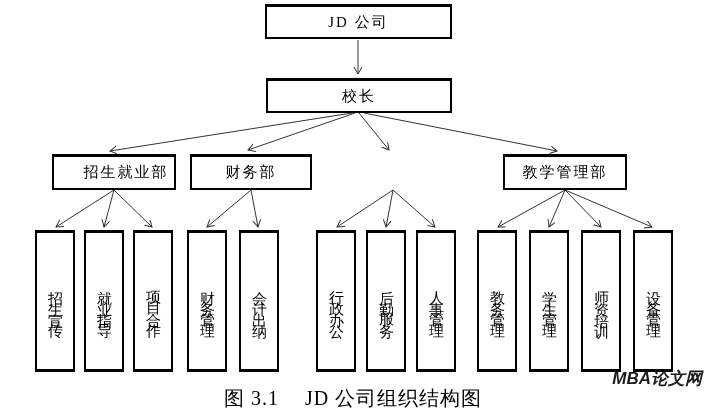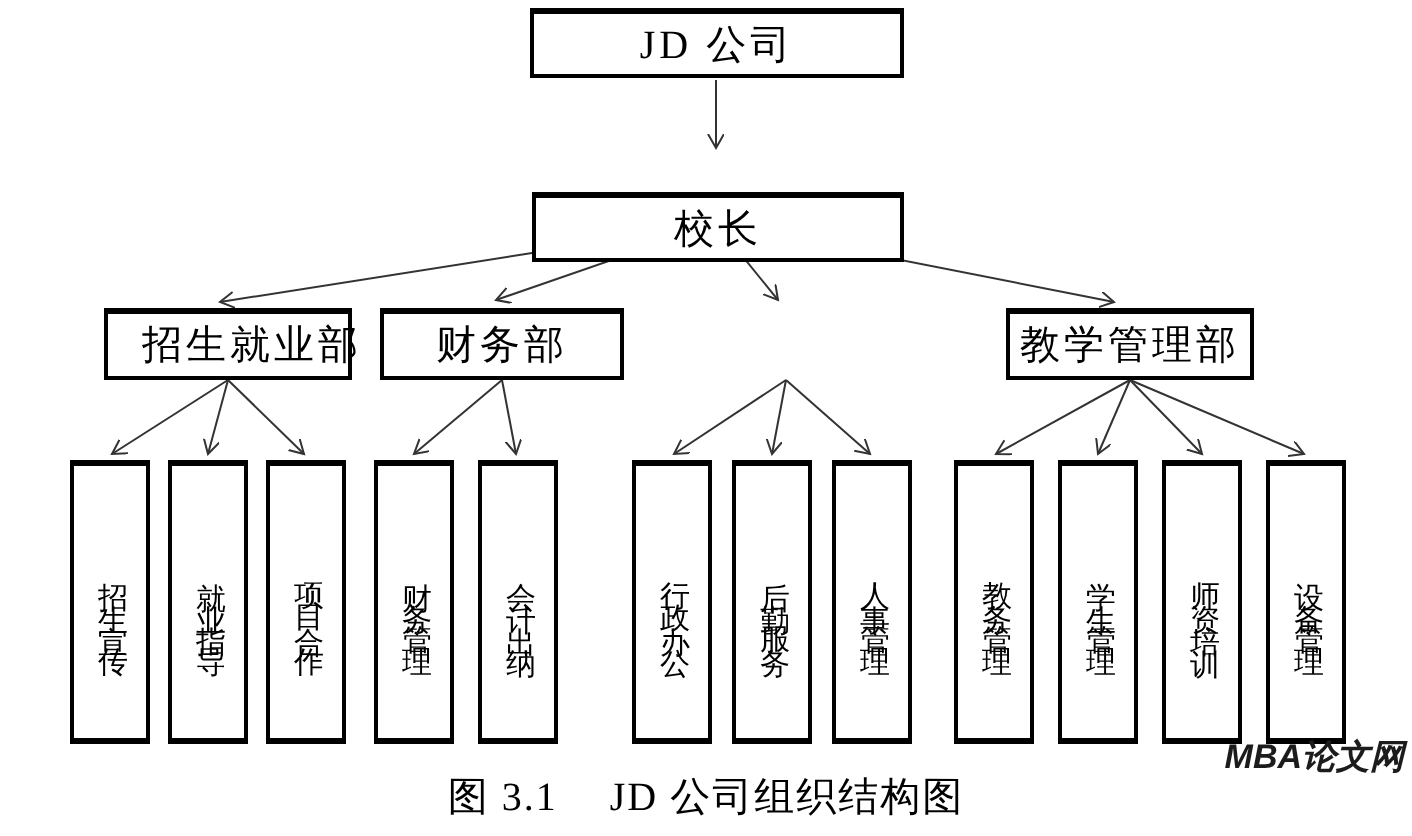--- a/index.html
+++ b/index.html
@@ -19,21 +19,21 @@
   }
   .hbox {
     position: absolute;
     box-sizing: border-box;
     background: #ffffff;
     border: 2px solid #000000;
     border-top-width: 3px;
     display: flex;
     align-items: center;
     justify-content: center;
-    font-size: 20px;
+    font-size: 15px;
     letter-spacing: 2px;
     white-space: nowrap;
   }
   .vbox {
     position: absolute;
     top: 230px;
     width: 40px;
     height: 142px;
     box-sizing: border-box;
     background: #ffffff;
@@ -121,21 +121,21 @@
 
       <line x1="565" y1="190" x2="498" y2="227" marker-end="url(#arrow)"></line>
       <line x1="565" y1="190" x2="549" y2="227" marker-end="url(#arrow)"></line>
       <line x1="565" y1="190" x2="601" y2="227" marker-end="url(#arrow)"></line>
       <line x1="565" y1="190" x2="652" y2="227" marker-end="url(#arrow)"></line>
     </g>
   </svg>
 
   <div class="hbox" style="left:265px; top:4px; width:187px; height:35px;">JD 公司</div>
 
-  <div class="hbox" style="left:266px; top:78px; width:186px; height:35px;margin-top:18px;">校长</div>
+  <div class="hbox" style="left:266px; top:78px; width:186px; height:35px;">校长</div>
 
   <div class="hbox" style="left:52px;  top:154px; width:124px; height:36px;padding-left:24px;">招生就业部</div>
   <div class="hbox" style="left:190px; top:154px; width:122px; height:36px;">财务部</div>
   <div class="hbox" style="left:503px; top:154px; width:124px; height:36px;">教学管理部</div>
 
   <div class="vbox" style="left:35px;">招生宣传</div>
   <div class="vbox" style="left:84px;">就业指导</div>
   <div class="vbox" style="left:133px;">项目合作</div>
 
   <div class="vbox" style="left:187px;">财务管理</div>

